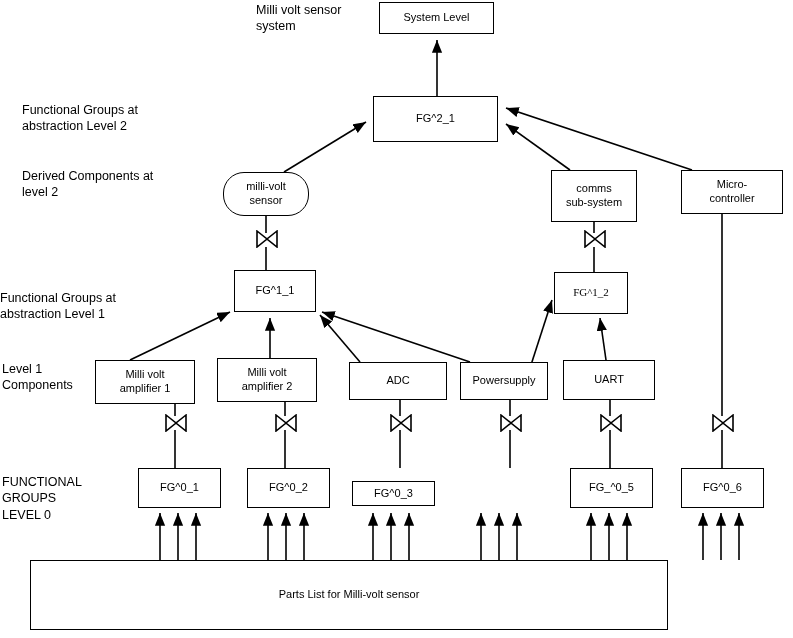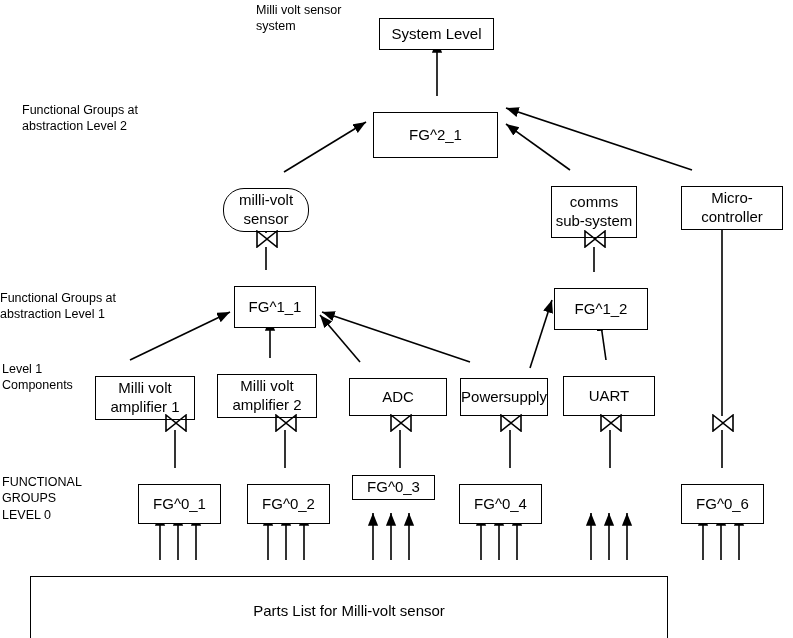--- a/index.html
+++ b/index.html
@@ -17,25 +17,24 @@
   }
   .box {
     position: absolute;
     box-sizing: border-box;
     border: 1.4px solid #000000;
     background: #ffffff;
     display: flex;
     align-items: center;
     justify-content: center;
     text-align: center;
-    font-size: 15px;
+    font-size: 11px;
     line-height: 1.25;
     white-space: pre-line;
     z-index: 3;
-    margin-top: 16px;
   }
   .side-label {
     position: absolute;
     font-size: 12.5px;
     line-height: 1.3;
     white-space: pre-line;
     text-align: left;
     z-index: 4;
   }
   .bowtie {
@@ -121,49 +120,51 @@
       <line x1="721" y1="560" x2="721" y2="513" marker-end="url(#arrow)"></line>
       <line x1="739" y1="560" x2="739" y2="513" marker-end="url(#arrow)"></line>
     </g>
   </svg>
 
   <div class="side-label" style="left:256px; top:2px;">Milli volt sensor
 system</div>
 
   <div class="side-label" style="left:22px; top:102px;">Functional Groups at
 abstraction Level 2</div>
+  <div class="side-label" style="left:22px; top:168px;">Derived Components at
+level 2</div>
   <div class="side-label" style="left:0px; top:290px;">Functional Groups at
 abstraction Level 1</div>
   <div class="side-label" style="left:2px; top:361px;">Level  1
 Components</div>
   <div class="side-label" style="left:2px; top:474px;">FUNCTIONAL
 GROUPS
 LEVEL 0</div>
 
   <div class="box" style="left:379px; top:2px; width:115px; height:32px;">System Level</div>
   <div class="box" style="left:373px; top:96px; width:125px; height:46px;">FG^2_1</div>
   <div class="box" style="left:223px; top:172px; width:86px; height:44px;border-radius:21px;">milli-volt
 sensor</div>
   <div class="box" style="left:551px; top:170px; width:86px; height:52px;">comms
 sub-system</div>
   <div class="box" style="left:681px; top:170px; width:102px; height:44px;">Micro-
 controller</div>
   <div class="box" style="left:234px; top:270px; width:82px; height:42px;">FG^1_1</div>
-  <div class="box" style="left:554px; top:272px; width:94px; height:42px;">FG^1_2</div>
+  <div class="box" style="left:554px; top:272px; width:74px; height:42px;font-family:Liberation Serif, serif;">FG^1_2</div>
   <div class="box" style="left:95px; top:360px; width:100px; height:44px;">Milli volt
 amplifier 1</div>
   <div class="box" style="left:217px; top:358px; width:100px; height:44px;">Milli volt
 amplifier 2</div>
   <div class="box" style="left:460px; top:362px; width:88px; height:38px;">Powersupply</div>
   <div class="box" style="left:349px; top:362px; width:98px; height:38px;">ADC</div>
   <div class="box" style="left:563px; top:360px; width:92px; height:40px;">UART</div>
   <div class="box" style="left:138px; top:468px; width:83px; height:40px;">FG^0_1</div>
   <div class="box" style="left:247px; top:468px; width:83px; height:40px;">FG^0_2</div>
-  <div class="box" style="left:352px; top:459px; width:83px; height:25px;">FG^0_3</div>
-  <div class="box" style="left:459px; top:468px; width:83px; height:40px;">FG^0_4</div>
+  <div class="box" style="left:352px; top:481px; width:83px; height:25px;">FG^0_3</div>
+  <div class="box" style="left:570px; top:468px; width:83px; height:40px;">FG_^0_5</div>
   <div class="box" style="left:681px; top:468px; width:83px; height:40px;">FG^0_6</div>
   <div class="box" style="left:30px; top:560px; width:638px; height:70px;">Parts List for Milli-volt sensor</div>
 
   <svg class="bowtie" style="left:256px; top:230px;" width="22" height="18" viewBox="0 0 22 18">
     <path d="M1,1 L11,9 L1,17 Z M21,1 L11,9 L21,17 Z" fill="none" stroke="#000000" stroke-width="1.6"></path>
   </svg>
   <svg class="bowtie" style="left:584px; top:230px;" width="22" height="18" viewBox="0 0 22 18">
     <path d="M1,1 L11,9 L1,17 Z M21,1 L11,9 L21,17 Z" fill="none" stroke="#000000" stroke-width="1.6"></path>
   </svg>
   <svg class="bowtie" style="left:165px; top:414px;" width="22" height="18" viewBox="0 0 22 18">

